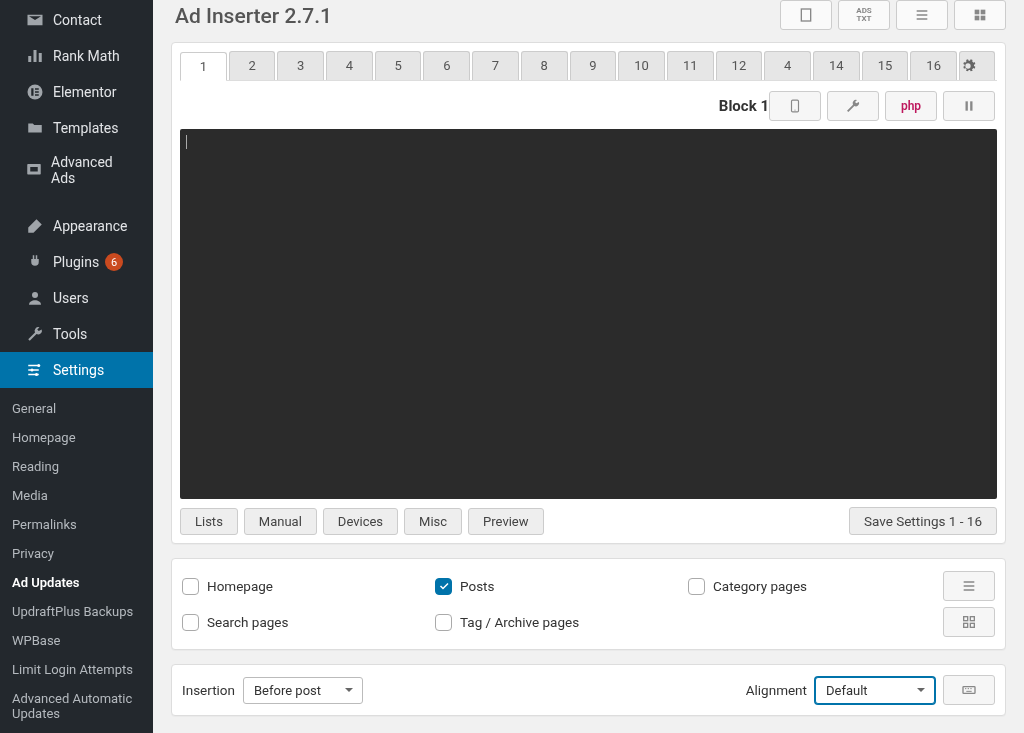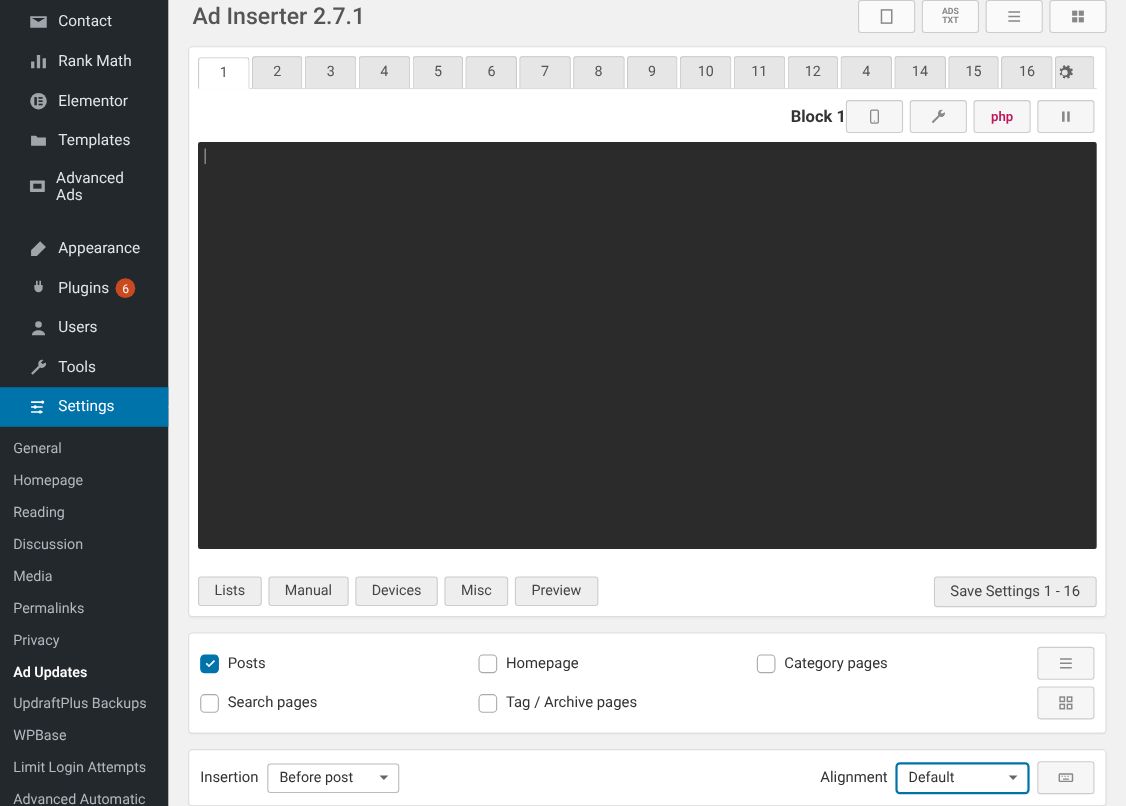--- a/index.html
+++ b/index.html
@@ -29,21 +29,21 @@
   
   .bh{display:flex;align-items:center;justify-content:flex-end;padding:2px 2px 8px 2px}
   .bh-title{font-weight:700;font-size:15px;color:#333}
   .bh-icons{display:flex;gap:6px}
   .sq{width:52px;height:30px;border:1px solid #ccc;border-radius:3px;background:#f6f6f6;display:flex;align-items:center;justify-content:center;cursor:pointer;color:#666;font-size:12px;fill:#888}
   .sq.light{background:#fafafa}
   
   .editor{background:#2b2b2b;height:370px;border-radius:2px;position:relative}
   .caret{position:absolute;left:6px;top:6px;width:1px;height:14px;background:#aaa}
   
-  .btnrow{display:flex;gap:6px;margin-top:25px;align-items:flex-start}
+  .btnrow{display:flex;gap:6px;margin-top:8px;align-items:center}
   .btn{background:#eee;border:1px solid #ccc;border-radius:3px;padding:5px 14px;color:#444;cursor:pointer;font-size:13px}
   .btn.save{margin-left:auto;font-weight:400;font-size:13.5px}
   
   .ck-row{display:grid;grid-template-columns:1fr 1fr 1fr 54px;gap:6px 10px;align-items:center;padding:4px 2px}
   .ck{display:flex;align-items:center;gap:8px;font-size:13.5px;color:#333}
   .ckbox{width:17px;height:17px;border:1.5px solid #aaa;border-radius:4px;display:flex;align-items:center;justify-content:center}
   .ckbox.checked{background:#0073aa;border-color:#0073aa}
   .ckbox.checked svg{fill:#fff}
   .side-cell{display:flex;flex-direction:column;gap:6px;align-items:flex-end}
   
@@ -156,23 +156,20 @@
 
     <div style="padding-top:6px">
       <div class="sb-item sub">
           <span>General</span>
         </div>
       <div class="sb-item sub">
           <span>Homepage</span>
         </div>
       <div class="sb-item sub">
           <span>Reading</span>
-        </div>
-      <div class="sb-item sub">
-          <span>Discussion</span>
         </div>
       <div class="sb-item sub">
           <span>Media</span>
         </div>
       <div class="sb-item sub">
           <span>Permalinks</span>
         </div>
       <div class="sb-item sub">
           <span>Privacy</span>
         </div>
@@ -278,30 +275,30 @@
         <div class="btn">Devices</div>
         <div class="btn">Misc</div>
         <div class="btn">Preview</div>
         <div class="btn save">Save Settings 1 - 16</div>
       </div>
     </div>
 
     <div class="panel">
       <div class="ck-row">
         <div class="ck">
+          <span class="ckbox"></span>
+          <span>Homepage</span>
+        </div>
+        <div class="ck">
           <span class="ckbox checked">
               <svg width="12" height="12" viewBox="0 0 24 24">
                 <path d="M5 12l5 5L20 7" stroke="#fff" stroke-width="3" fill="none"></path>
               </svg>
             </span>
           <span>Posts</span>
-        </div>
-        <div class="ck">
-          <span class="ckbox"></span>
-          <span>Homepage</span>
         </div>
         <div class="ck">
           <span class="ckbox"></span>
           <span>Category pages</span>
         </div>
         <div class="side-cell" style="grid-row:span 2">
           <div class="sq">
               <svg width="16" height="16" viewBox="0 0 24 24">
                 <path d="M4 6h16M4 12h16M4 18h16" stroke="#888" stroke-width="2"></path>
               </svg>

